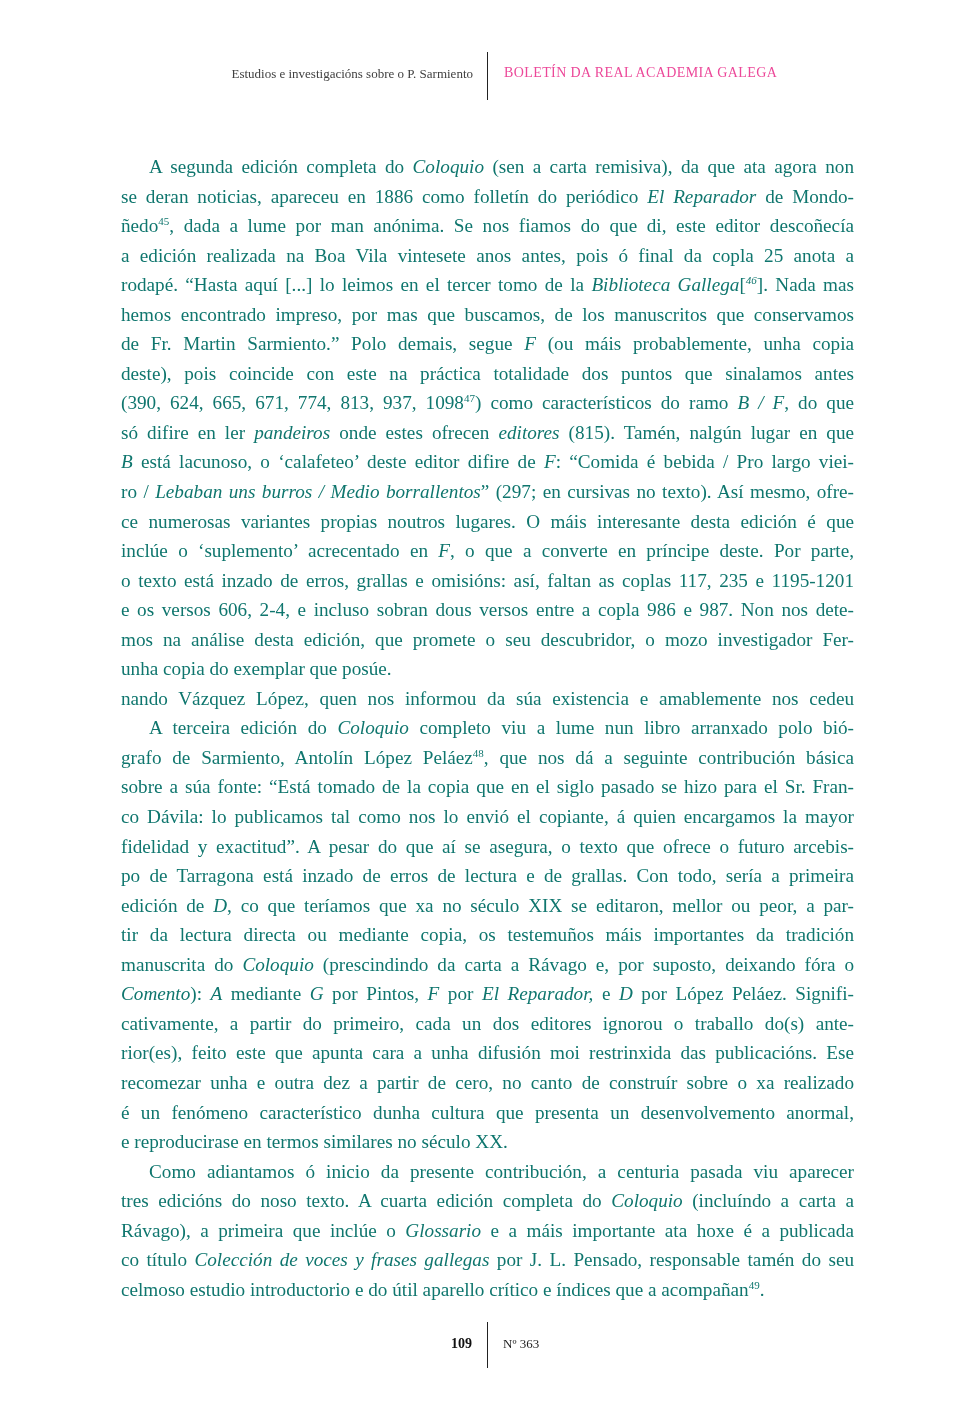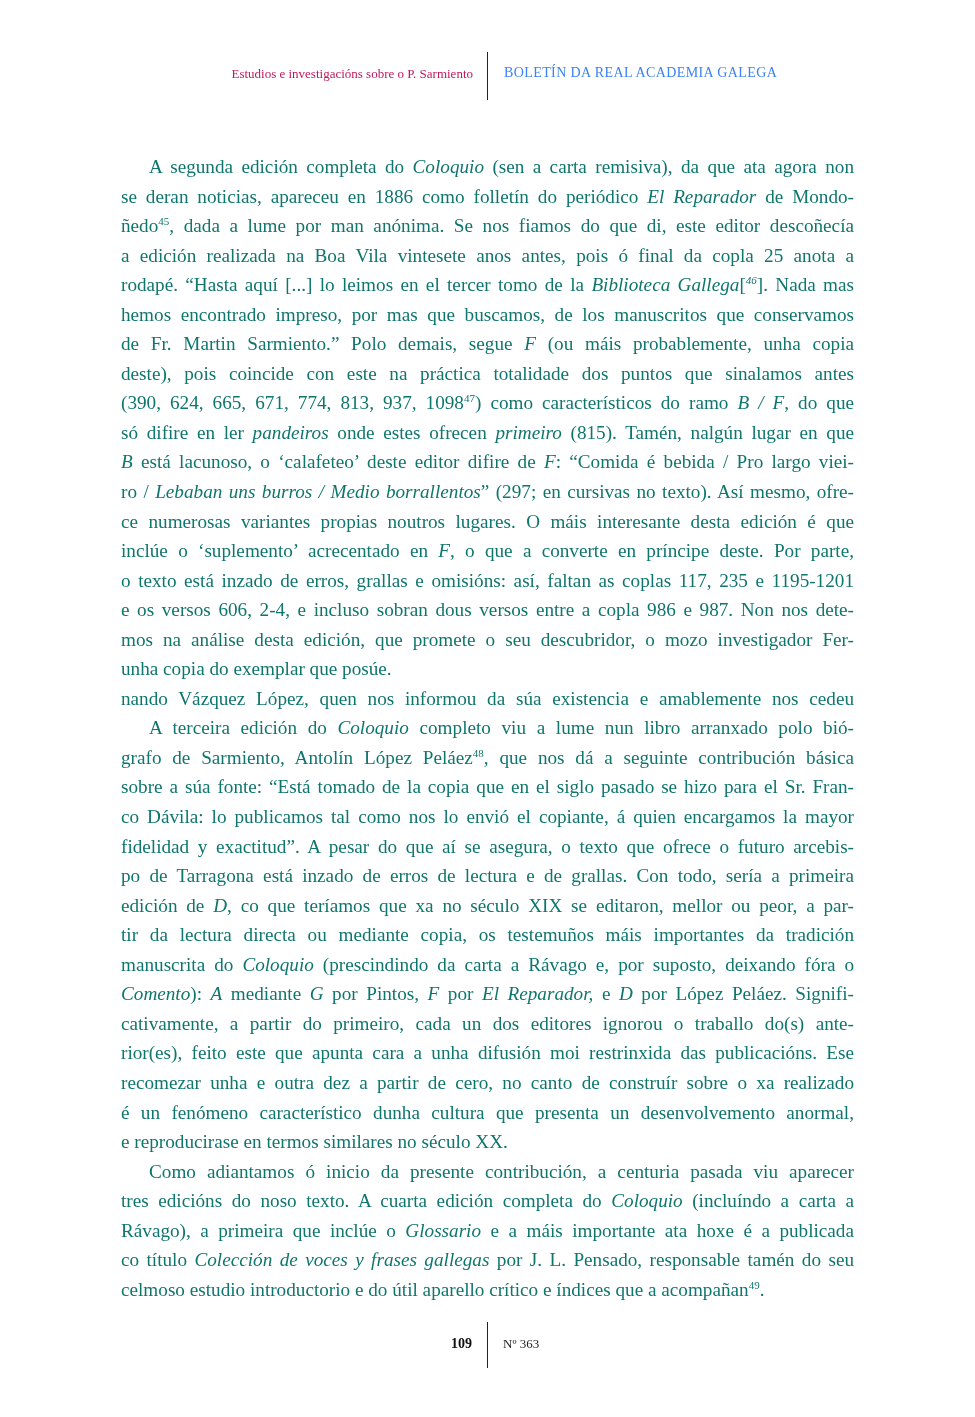--- a/index.html
+++ b/index.html
@@ -1,20 +1,20 @@
 <!DOCTYPE html>
 <html><head>
 <meta charset="utf-8">
 <style>
   html, body { margin: 0; padding: 0; background: #ffffff; }
   body { width: 975px; height: 1417px; position: relative; overflow: hidden; color: #1a1a1a; }
   .header { position: absolute; top: 52px; left: 0; width: 975px; height: 48px; }
-  .hdr-left { position: absolute; right: 502px; top: 14px; font-family: "Liberation Serif", serif; font-size: 13px; color: #be185d; white-space: nowrap; }
+  .hdr-left { position: absolute; right: 502px; top: 14px; font-family: "Liberation Serif", serif; font-size: 13px; color: #404040; white-space: nowrap; }
   .hdr-rule { position: absolute; left: 487px; top: 0; width: 1px; height: 48px; background: #222; }
-  .hdr-right { position: absolute; left: 504px; top: 13px; font-family: "Liberation Serif", serif; font-size: 14px; letter-spacing: 0.4px; color: #3b82f6; white-space: nowrap; }
+  .hdr-right { position: absolute; left: 504px; top: 13px; font-family: "Liberation Serif", serif; font-size: 14px; letter-spacing: 0.4px; color: #ec4899; white-space: nowrap; }
   .body-text { position: absolute; top: 152px; left: 121px; width: 733px; font-family: "Liberation Serif", serif; font-size: 19.2px; line-height: 29.55px; color: #0f766e; }
   .line { display: block; white-space: nowrap; text-align: justify; text-align-last: justify; height: 29.55px; }
   .line.last { text-align-last: left; }
   .line.indent { padding-left: 28px; }
   sup { font-size: 11px; line-height: 0; vertical-align: 7px; }
   .footer { position: absolute; top: 1322px; left: 0; width: 975px; height: 48px; }
   .page-num { position: absolute; right: 503px; top: 14px; font-family: "Liberation Serif", serif; font-weight: bold; font-size: 14px; color: #111; }
   .ftr-rule { position: absolute; left: 487px; top: 0; width: 1px; height: 46px; background: #222; }
   .issue { position: absolute; left: 503px; top: 14px; font-family: "Liberation Serif", serif; font-size: 13px; color: #222; }
 </style>
@@ -31,21 +31,21 @@
     <div>
       <span class="line indent"><span>A segunda edición completa do </span><em>Coloquio</em><span> (sen a carta remisiva), da que ata agora non</span></span>
       <span class="line"><span>se deran noticias, apareceu en 1886 como folletín do periódico </span><em>El Reparador</em><span> de Mondo-</span></span>
       <span class="line"><span>ñedo</span><sup>45</sup><span>, dada a lume por man anónima. Se nos fiamos do que di, este editor descoñecía</span></span>
       <span class="line"><span>a edición realizada na Boa Vila vintesete anos antes, pois ó final da copla 25 anota a</span></span>
       <span class="line"><span>rodapé. “Hasta aquí [...] lo leimos en el tercer tomo de la </span><em>Biblioteca Gallega</em><span>[</span><sup style="font-style: italic;">46</sup><span>]. Nada mas</span></span>
       <span class="line"><span>hemos encontrado impreso, por mas que buscamos, de los manuscritos que conservamos</span></span>
       <span class="line"><span>de Fr. Martin Sarmiento.” Polo demais, segue </span><em>F</em><span> (ou máis probablemente, unha copia</span></span>
       <span class="line"><span>deste), pois coincide con este na práctica totalidade dos puntos que sinalamos antes</span></span>
       <span class="line"><span>(390, 624, 665, 671, 774, 813, 937, 1098</span><sup>47</sup><span>) como característicos do ramo </span><em>B / F</em><span>, do que</span></span>
-      <span class="line"><span>só difire en ler </span><em>pandeiros</em><span> onde estes ofrecen </span><em>primeiro</em><span> (815). Tamén, nalgún lugar en que</span></span>
+      <span class="line"><span>só difire en ler </span><em>pandeiros</em><span> onde estes ofrecen </span><em>editores</em><span> (815). Tamén, nalgún lugar en que</span></span>
       <span class="line"><em>B</em><span> está lacunoso, o ‘calafeteo’ deste editor difire de </span><em>F</em><span>: “Comida é bebida / Pro largo viei-</span></span>
       <span class="line"><span>ro / </span><em>Lebaban uns burros / Medio borrallentos</em><span>” (297; en cursivas no texto). Así mesmo, ofre-</span></span>
       <span class="line"><span>ce numerosas variantes propias noutros lugares. O máis interesante desta edición é que</span></span>
       <span class="line"><span>inclúe o ‘suplemento’ acrecentado en </span><em>F</em><span>, o que a converte en príncipe deste. Por parte,</span></span>
       <span class="line"><span>o texto está inzado de erros, grallas e omisións: así, faltan as coplas 117, 235 e 1195-1201</span></span>
       <span class="line"><span>e os versos 606, 2-4, e incluso sobran dous versos entre a copla 986 e 987. Non nos dete-</span></span>
       <span class="line"><span>mos na análise desta edición, que promete o seu descubridor, o mozo investigador Fer-</span></span>
       <span class="line last"><span>unha copia do exemplar que posúe.</span></span>
       <span class="line"><span>nando Vázquez López, quen nos informou da súa existencia e amablemente nos cedeu</span></span>
     </div>

